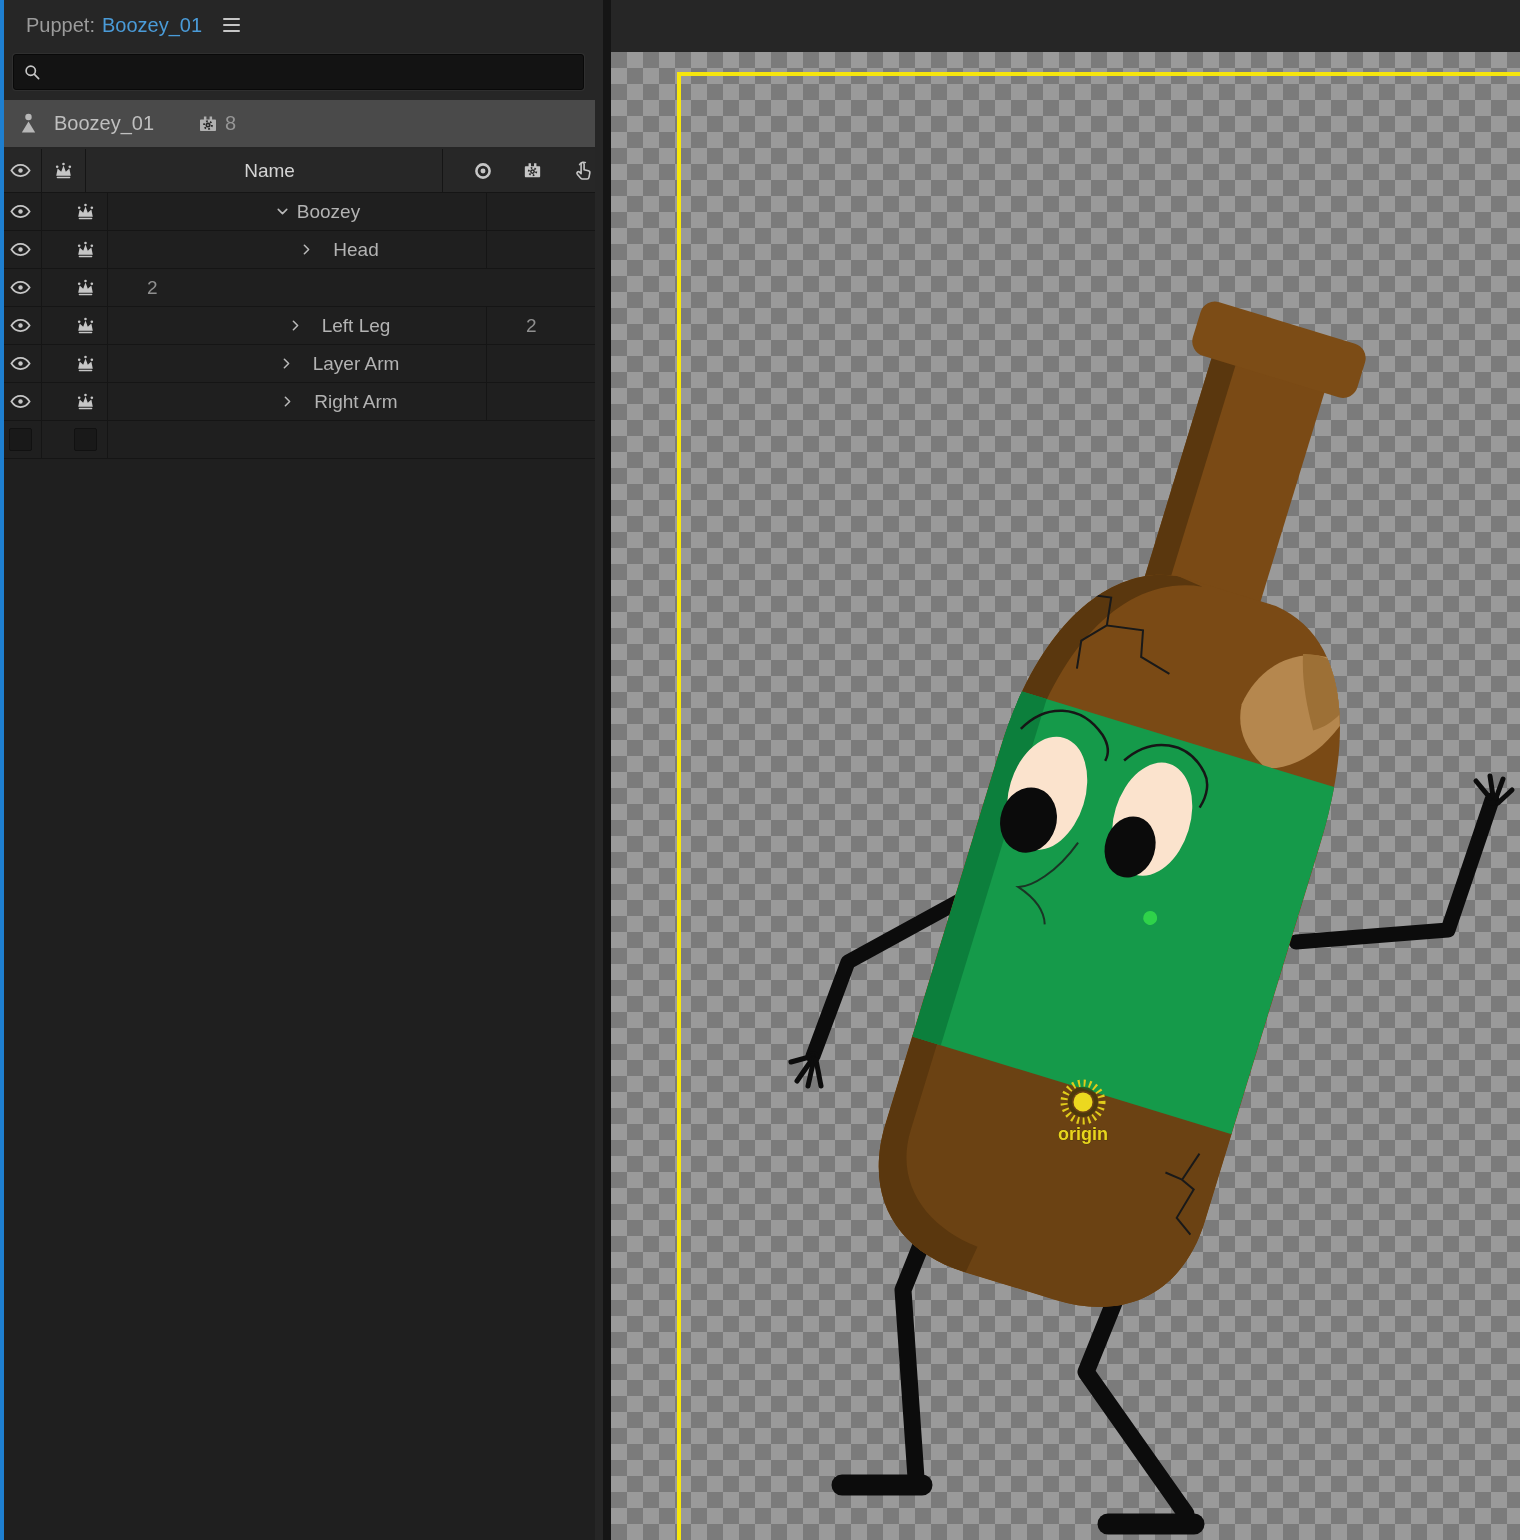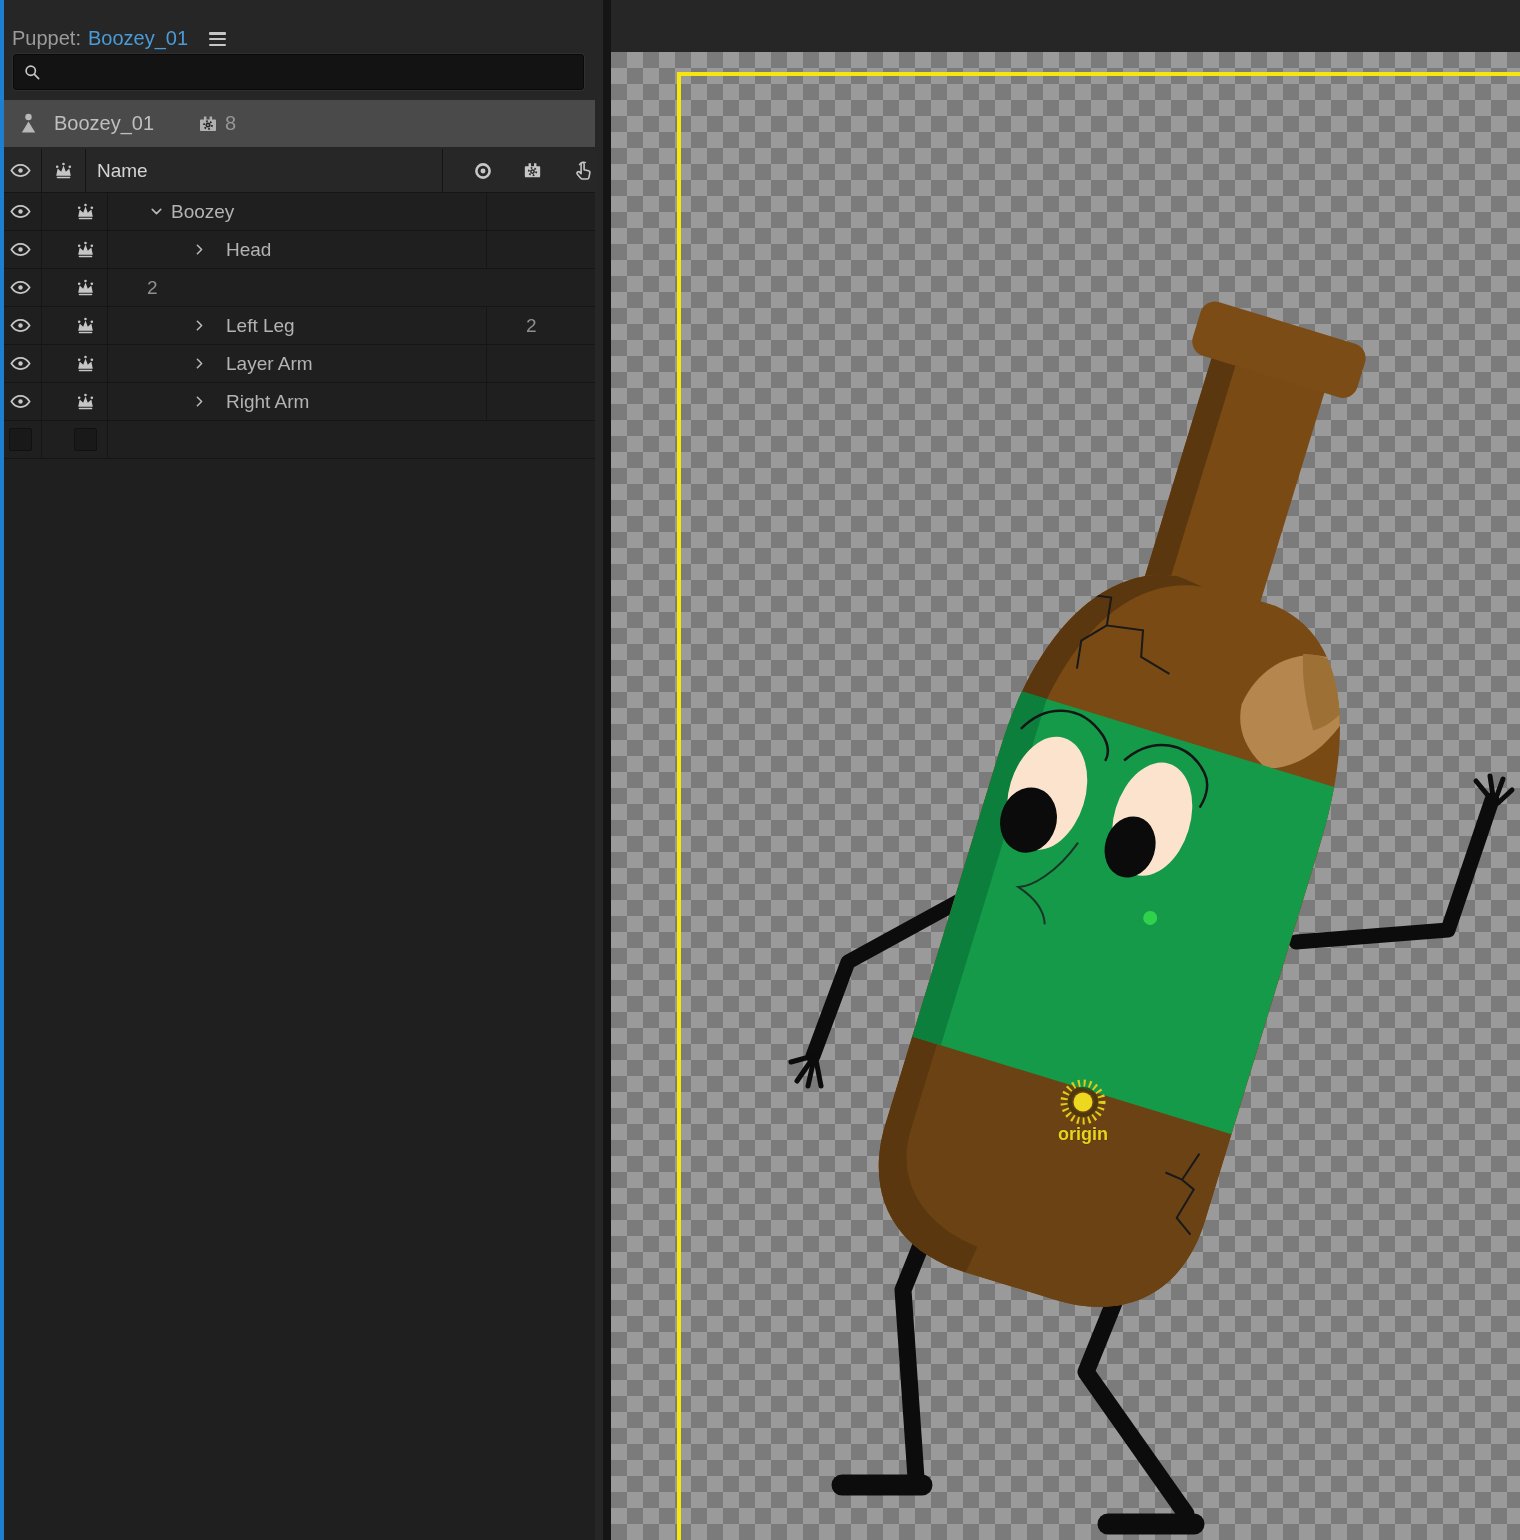--- a/index.html
+++ b/index.html
@@ -4,42 +4,42 @@
 <style>
   * { margin:0; padding:0; box-sizing:border-box; }
   html,body { background:#161616; }
   body { font-family:"Liberation Sans","DejaVu Sans",sans-serif; }
   .app { position:relative; width:1520px; height:1540px; overflow:hidden; background:#262626; }
 
   
   .panel { position:absolute; left:0; top:0; width:595px; height:1540px; background:#1f1f1f; }
   .panel-accent { position:absolute; left:0; top:0; bottom:0; width:4px; background:#1e7fd0; z-index:6; }
   .panel-top { background:#262626; padding-bottom:2px; }
-  .puppet-header { height:50px; display:flex; align-items:flex-end; padding-left:12px; gap:7px; }
+  .puppet-header { height:50px; display:flex; align-items:center; padding-left:26px; gap:7px; }
   .puppet-header .lbl { color:#9b9b9b; font-size:20px; }
   .puppet-header .pname { color:#4a9bd8; font-size:20px; }
   .menu-btn { margin-left:10px; display:flex; flex-direction:column; gap:3.5px; cursor:pointer; padding:4px; }
   .menu-btn i { display:block; width:17px; height:2.2px; background:#c6c6c6; border-radius:1px; }
 
   .search-wrap { padding:4px 11px 10px 13px; }
   .search-box { display:flex; align-items:center; height:36px; background:#131313; border:1px solid #090909; border-radius:3px; padding:0 8px; box-shadow:0 0 0 1px #2f2f2f; }
   .search-box input { flex:1; background:transparent; border:none; outline:none; color:#cfcfcf; font-size:17px; margin-left:8px; font-family:inherit; }
 
   .selected-row { height:47px; background:#4a4a4a; display:flex; align-items:center; padding-left:16px; }
   .selected-row .sp-name { color:#bfbfbf; font-size:20px; margin-left:13px; }
   .badge-group { display:flex; align-items:center; margin-left:42px; gap:5px; }
   .badge-count { color:#969696; font-size:20px; }
 
   
   .tree-header, .tree-row { display:grid; grid-template-columns:42px 44px 357px 1fr; border-bottom:1px solid #151515; background:#1f1f1f; }
   .tree-header { height:44px; background:#272727; }
   .tree-row { height:38px;gap:22px; }
   .tcell { display:flex; align-items:center; height:100%; border-right:1px solid #151515; position:relative; }
   .tcell.c-icon { justify-content:center; }
-  .tcell.c-name { padding-left:0; overflow:hidden; }
+  .tcell.c-name { padding-left:0; overflow:hidden;justify-content:center; }
   .tcell.c-val { border-right:none; padding-left:17px; color:#8f8f8f; font-size:19px; }
   .hdr-name { color:#d4d4d4; font-size:19px; padding-left:11px; }
   .hdr-icons { display:flex; align-items:center; gap:27px; padding-left:12px; }
   .row-label { color:#b3b3b3; font-size:19px; white-space:nowrap; }
   .row-label.dim { color:#9f9f9f; }
   .chev { color:#b9b9b9; flex:0 0 auto; }
   .ind-0 { margin-left:18px; } .ind-0 + .row-label { margin-left:6px; }
   .ind-1 { margin-left:61px; } .ind-1 + .row-label { margin-left:18px; }
   .empty-box { width:23px; height:23px; background:#191919; border:1px solid #111; border-radius:2px; }
   .l2-accent { position:absolute; left:-2px; top:0; bottom:0; width:3px; background:#b0ad2c; }

